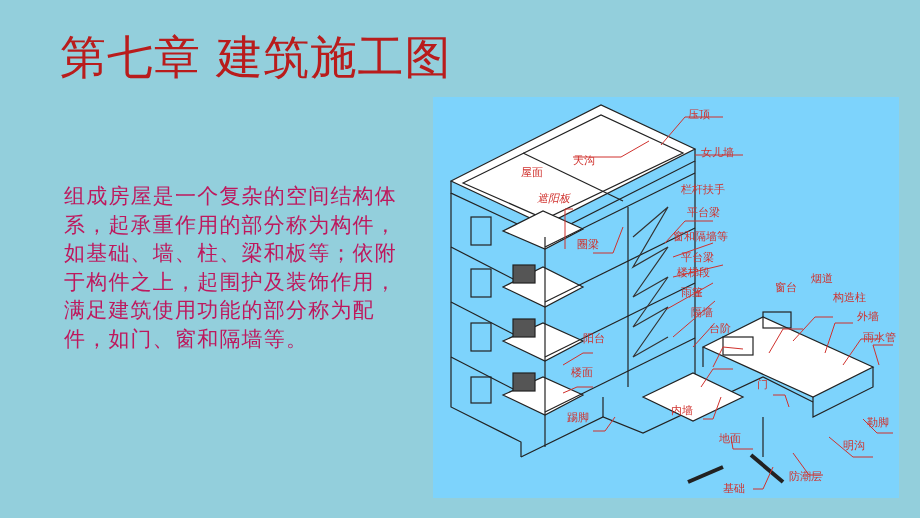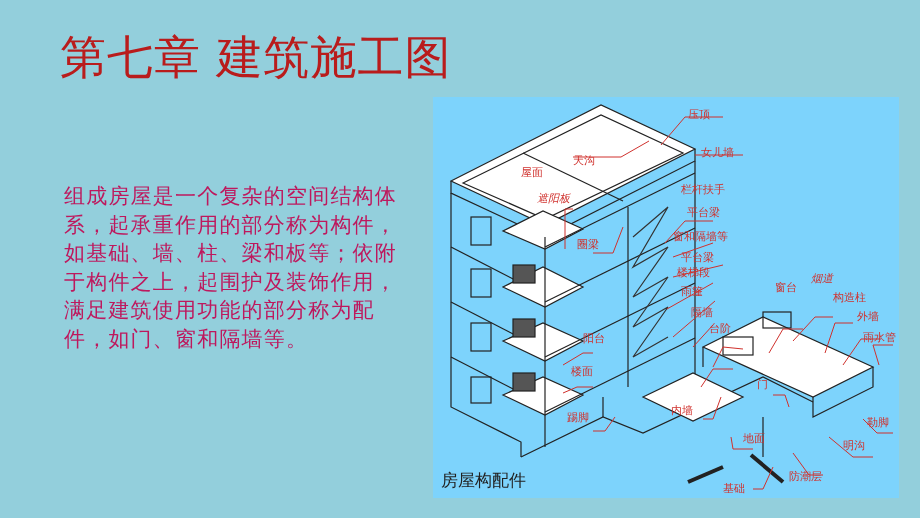--- a/index.html
+++ b/index.html
@@ -134,33 +134,32 @@
   <span class="lbl" style="left:268px;top:50px;">女儿墙</span>
   <span class="lbl" style="left:140px;top:58px;">天沟</span>
   <span class="lbl" style="left:88px;top:70px;">屋面</span>
   <span class="lbl" style="left:104px;top:96px;font-style:italic;">遮阳板</span>
   <span class="lbl" style="left:144px;top:142px;">圈梁</span>
   <span class="lbl" style="left:248px;top:87px;">栏杆扶手</span>
   <span class="lbl" style="left:254px;top:110px;">平台梁</span>
   <span class="lbl" style="left:240px;top:134px;">窗和隔墙等</span>
   <span class="lbl" style="left:248px;top:155px;">平台梁</span>
   <span class="lbl" style="left:244px;top:170px;">楼梯段</span>
-  <span class="lbl" style="left:248px;top:190px;font-family:Liberation Mono, monospace;">雨篷</span>
+  <span class="lbl" style="left:248px;top:190px;">雨篷</span>
   <span class="lbl" style="left:258px;top:210px;">隔墙</span>
   <span class="lbl" style="left:276px;top:226px;font-family:Liberation Serif, serif;">台阶</span>
   <span class="lbl" style="left:342px;top:185px;">窗台</span>
-  <span class="lbl" style="left:378px;top:176px;font-style:italic;">烟道</span>
+  <span class="lbl" style="left:378px;top:176px;">烟道</span>
   <span class="lbl" style="left:400px;top:195px;">构造柱</span>
   <span class="lbl" style="left:424px;top:214px;">外墙</span>
   <span class="lbl" style="left:430px;top:235px;text-align:right;">雨水管</span>
   <span class="lbl" style="left:138px;top:236px;padding-left:12px;">阳台</span>
-  <span class="lbl" style="left:138px;top:270px;font-family:Liberation Mono, monospace;">楼面</span>
+  <span class="lbl" style="left:138px;top:270px;">楼面</span>
   <span class="lbl" style="left:134px;top:315px;">踢脚</span>
   <span class="lbl" style="left:238px;top:308px;">内墙</span>
   <span class="lbl" style="left:324px;top:282px;">门</span>
   <span class="lbl" style="left:434px;top:320px;">勒脚</span>
   <span class="lbl" style="left:410px;top:343px;">明沟</span>
-  <span class="lbl" style="left:286px;top:336px;margin-left:24px;">地面</span>
+  <span class="lbl" style="left:286px;top:336px;">地面</span>
   <span class="lbl" style="left:356px;top:374px;">防潮层</span>
   <span class="lbl" style="left:290px;top:386px;">基础</span>
 
-  <div class="caption">房屋构配件</div>
 </div>
 
 </body></html>

